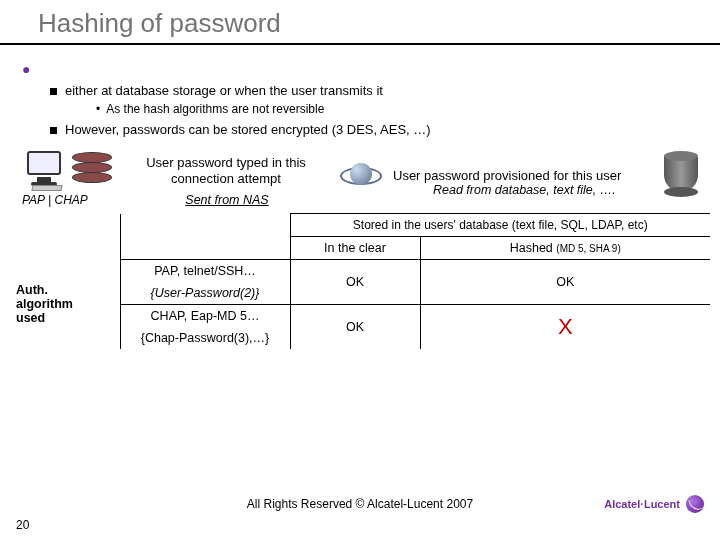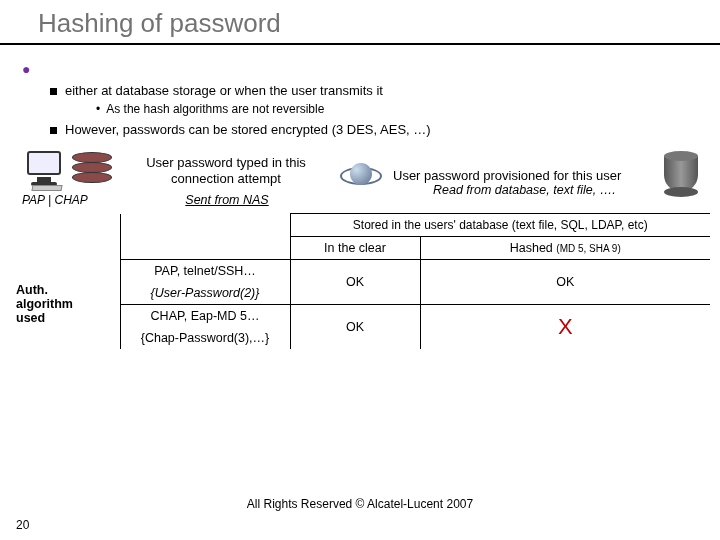--- a/index.html
+++ b/index.html
@@ -289,13 +289,17 @@
     <tr>
       <td class="nb-b" style="border-top:none;">{Chap-Password(3),…}</td>
     </tr>
   </tbody>
     </table>
 </div>
 
 <div class="footer">
   <div class="page-num">20</div>
   <div class="copyright">All Rights Reserved © Alcatel-Lucent 2007</div>
+  <div class="brand">
+    <span class="brand-text">Alcatel·Lucent</span>
+    <span class="brand-logo"></span>
+  </div>
 </div>
 
 </body></html>

